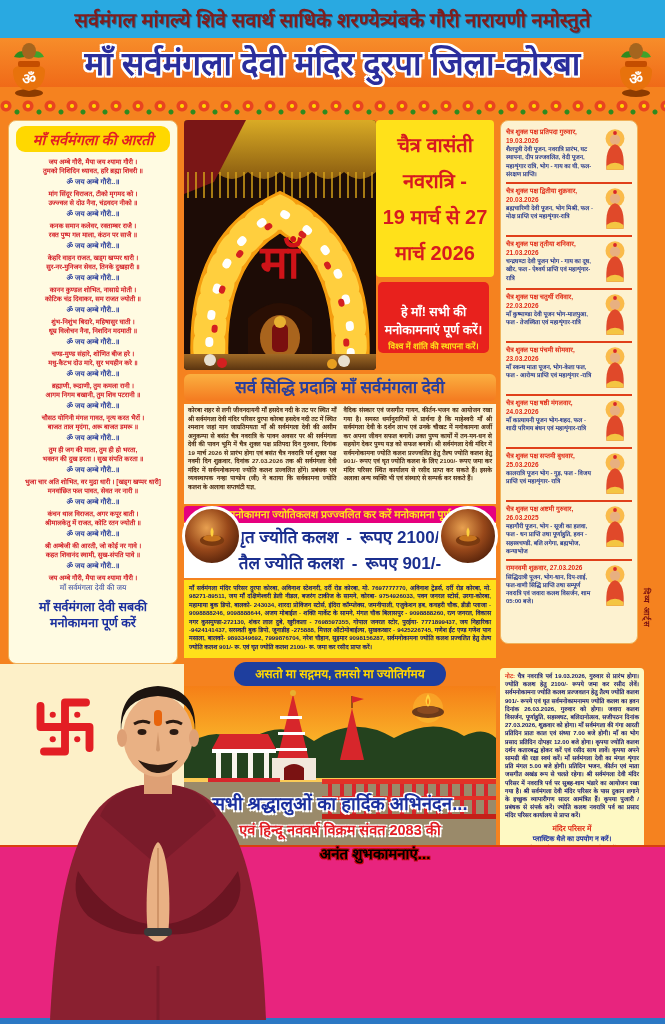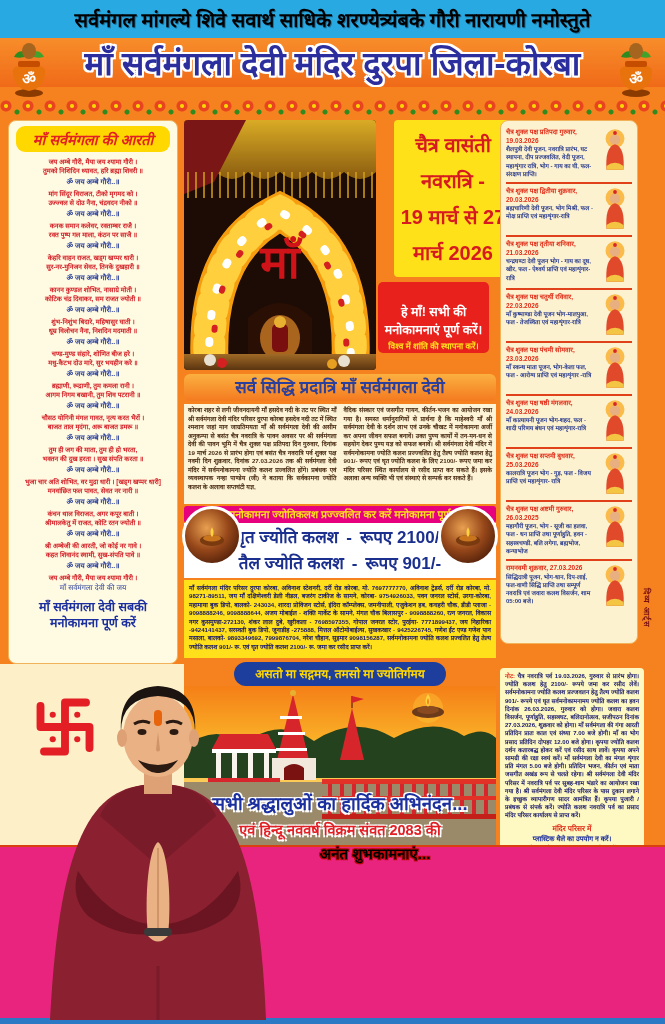--- a/index.html
+++ b/index.html
@@ -2,21 +2,21 @@
 <html><head>
 <meta charset="utf-8">
 <style>
   html,body{margin:0;padding:0;background:#555;}
   .page{position:relative;width:665px;height:1024px;margin:0 auto;overflow:hidden;
         background:#f5821f;font-family:"Liberation Sans","DejaVu Sans",sans-serif;}
   .abs{position:absolute;box-sizing:border-box;}
 
   
   .shloka-band{left:0;top:0;width:665px;height:38px;background:#29a9e1;display:flex;align-items:center;justify-content:center;}
-  .shloka-band span{color:#000000;font-weight:bold;font-size:20px;text-shadow:1px 1px 0 #1d6f9a;white-space:nowrap;}
+  .shloka-band span{color:#7f1d1d;font-weight:bold;font-size:20px;text-shadow:1px 1px 0 #1d6f9a;white-space:nowrap;}
   .title-band{left:0;top:38px;width:665px;height:49px;background:linear-gradient(#f78d2a,#f06a18);display:flex;align-items:center;justify-content:center;}
   .main-title{color:#2b2e9c;font-weight:bold;font-size:33px;white-space:nowrap;
     text-shadow:-2px -2px 0 #fff,2px -2px 0 #fff,-2px 2px 0 #fff,2px 2px 0 #fff,0 -2px 0 #fff,0 2px 0 #fff,-2px 0 0 #fff,2px 0 0 #fff;}
   .kalash{width:48px;height:58px;}
   .kalash-l{left:5px;top:40px;} .kalash-r{left:612px;top:40px;}
 
   
   .garland{left:0;top:100px;width:665px;height:16px;
     background-image:
       radial-gradient(circle at 6px 6px,#ffd700 1.5px,#e8441f 2.5px 5px,rgba(0,0,0,0) 6px),
@@ -27,21 +27,21 @@
   .aarti-panel{left:8px;top:120px;width:170px;height:544px;background:#fffbe2;border:1px solid #f0b25a;border-radius:8px;padding:4px 3px;overflow:hidden;text-align:center;}
   .aarti-head{background:#ffd800;color:#e31e24;font-weight:bold;font-size:14.5px;border-radius:9px;padding:3px 2px;margin:1px 4px 5px;font-style:italic;}
   .vl{font-size:6.6px;line-height:9px;color:#d42027;font-weight:600;}
   .refrain{font-size:7.2px;line-height:13px;color:#2b3f9b;font-weight:bold;}
   .verse{margin-bottom:1px;}
   .jai-line{font-size:7.4px;line-height:11px;color:#2b3f9b;font-weight:normal;}
   .aarti-footer{margin-top:6px;color:#1b2f9e;font-weight:bold;font-size:12.5px;line-height:16px;}
 
   
   .flower-photo{left:184px;top:120px;width:192px;height:250px;border-radius:4px;overflow:hidden;}
-  .event-box{left:394px;top:120px;width:118px;height:157px;background:#ffe11a;border-radius:4px;
+  .event-box{left:376px;top:120px;width:118px;height:157px;background:#ffe11a;border-radius:4px;
              display:flex;flex-direction:column;align-items:center;justify-content:center;}
   .event-box div{color:#d71920;font-weight:bold;font-size:20px;line-height:36px;white-space:nowrap;}
   .appeal-box{left:378px;top:282px;width:111px;height:71px;background:#e8211d;border-radius:5px;
               display:flex;flex-direction:column;align-items:center;justify-content:flex-end;}
   .appeal-1{color:#fff;font-weight:bold;font-size:12.5px;line-height:18px;white-space:nowrap;}
   .appeal-3{color:#ffe11a;font-weight:bold;font-size:8.4px;line-height:14px;white-space:nowrap;}
 
   .article-band{left:184px;top:374px;width:312px;height:27px;background:linear-gradient(#fbb040,#f47a20);border-radius:6px;
                 color:#2b3f9b;font-weight:bold;font-size:17px;text-align:center;line-height:27px;}
   .article-body{left:184px;top:404px;width:312px;height:100px;display:flex;gap:7px;background:#fdf4d7;padding:2px 4px;}

